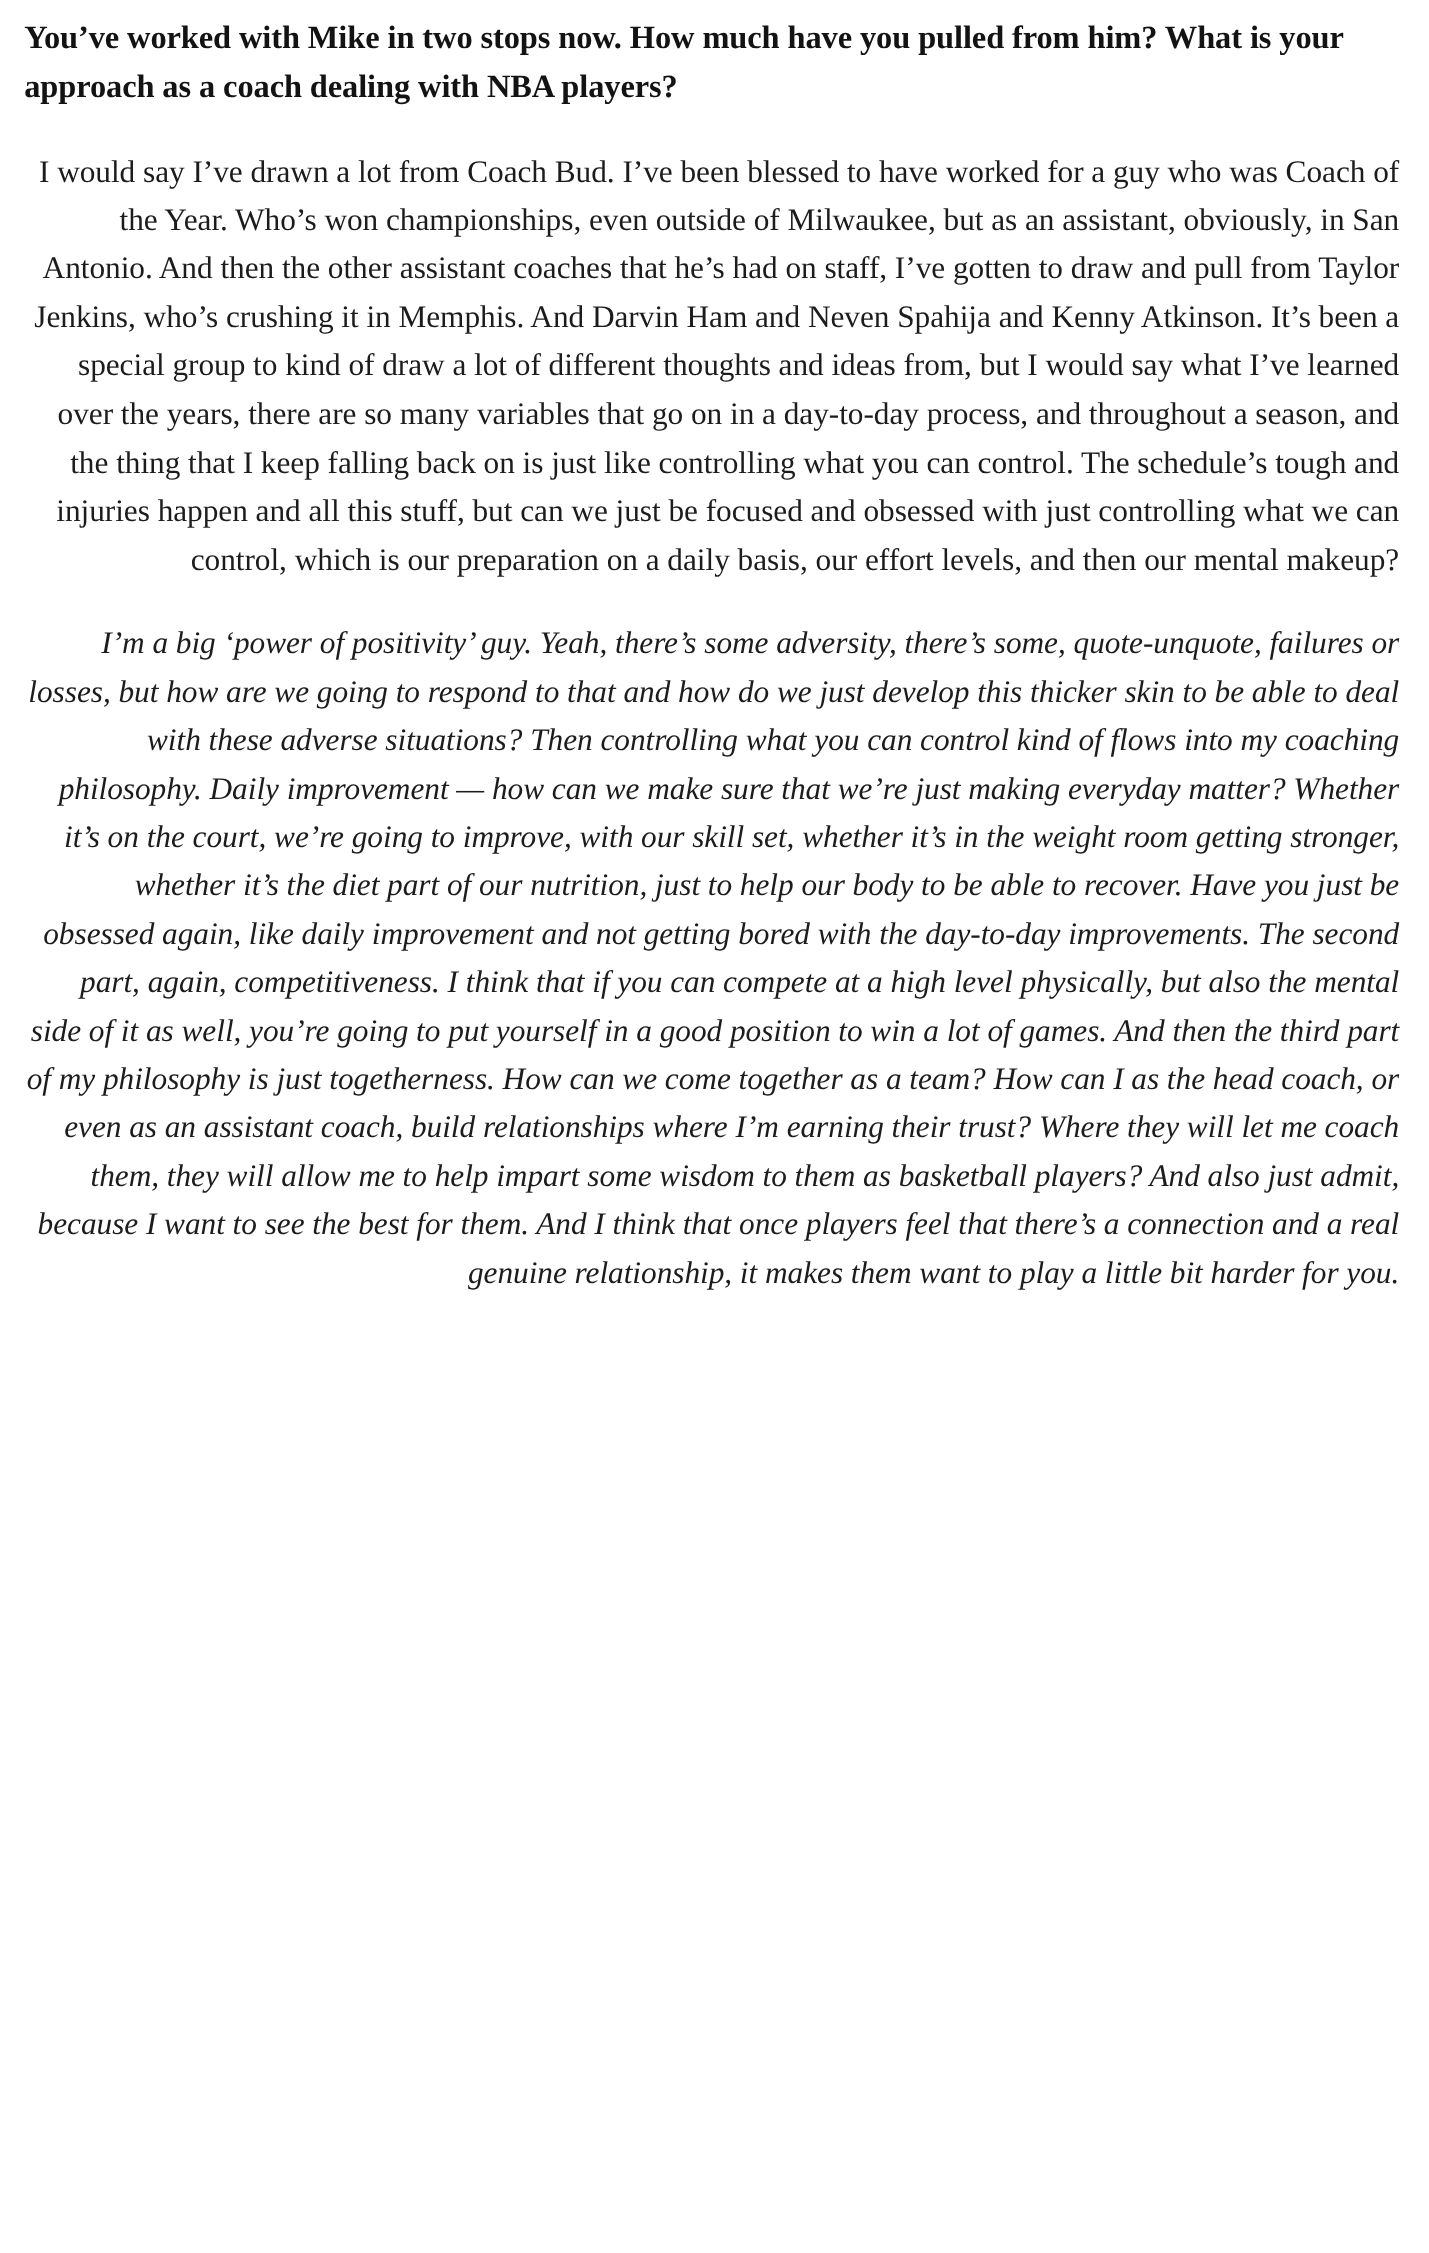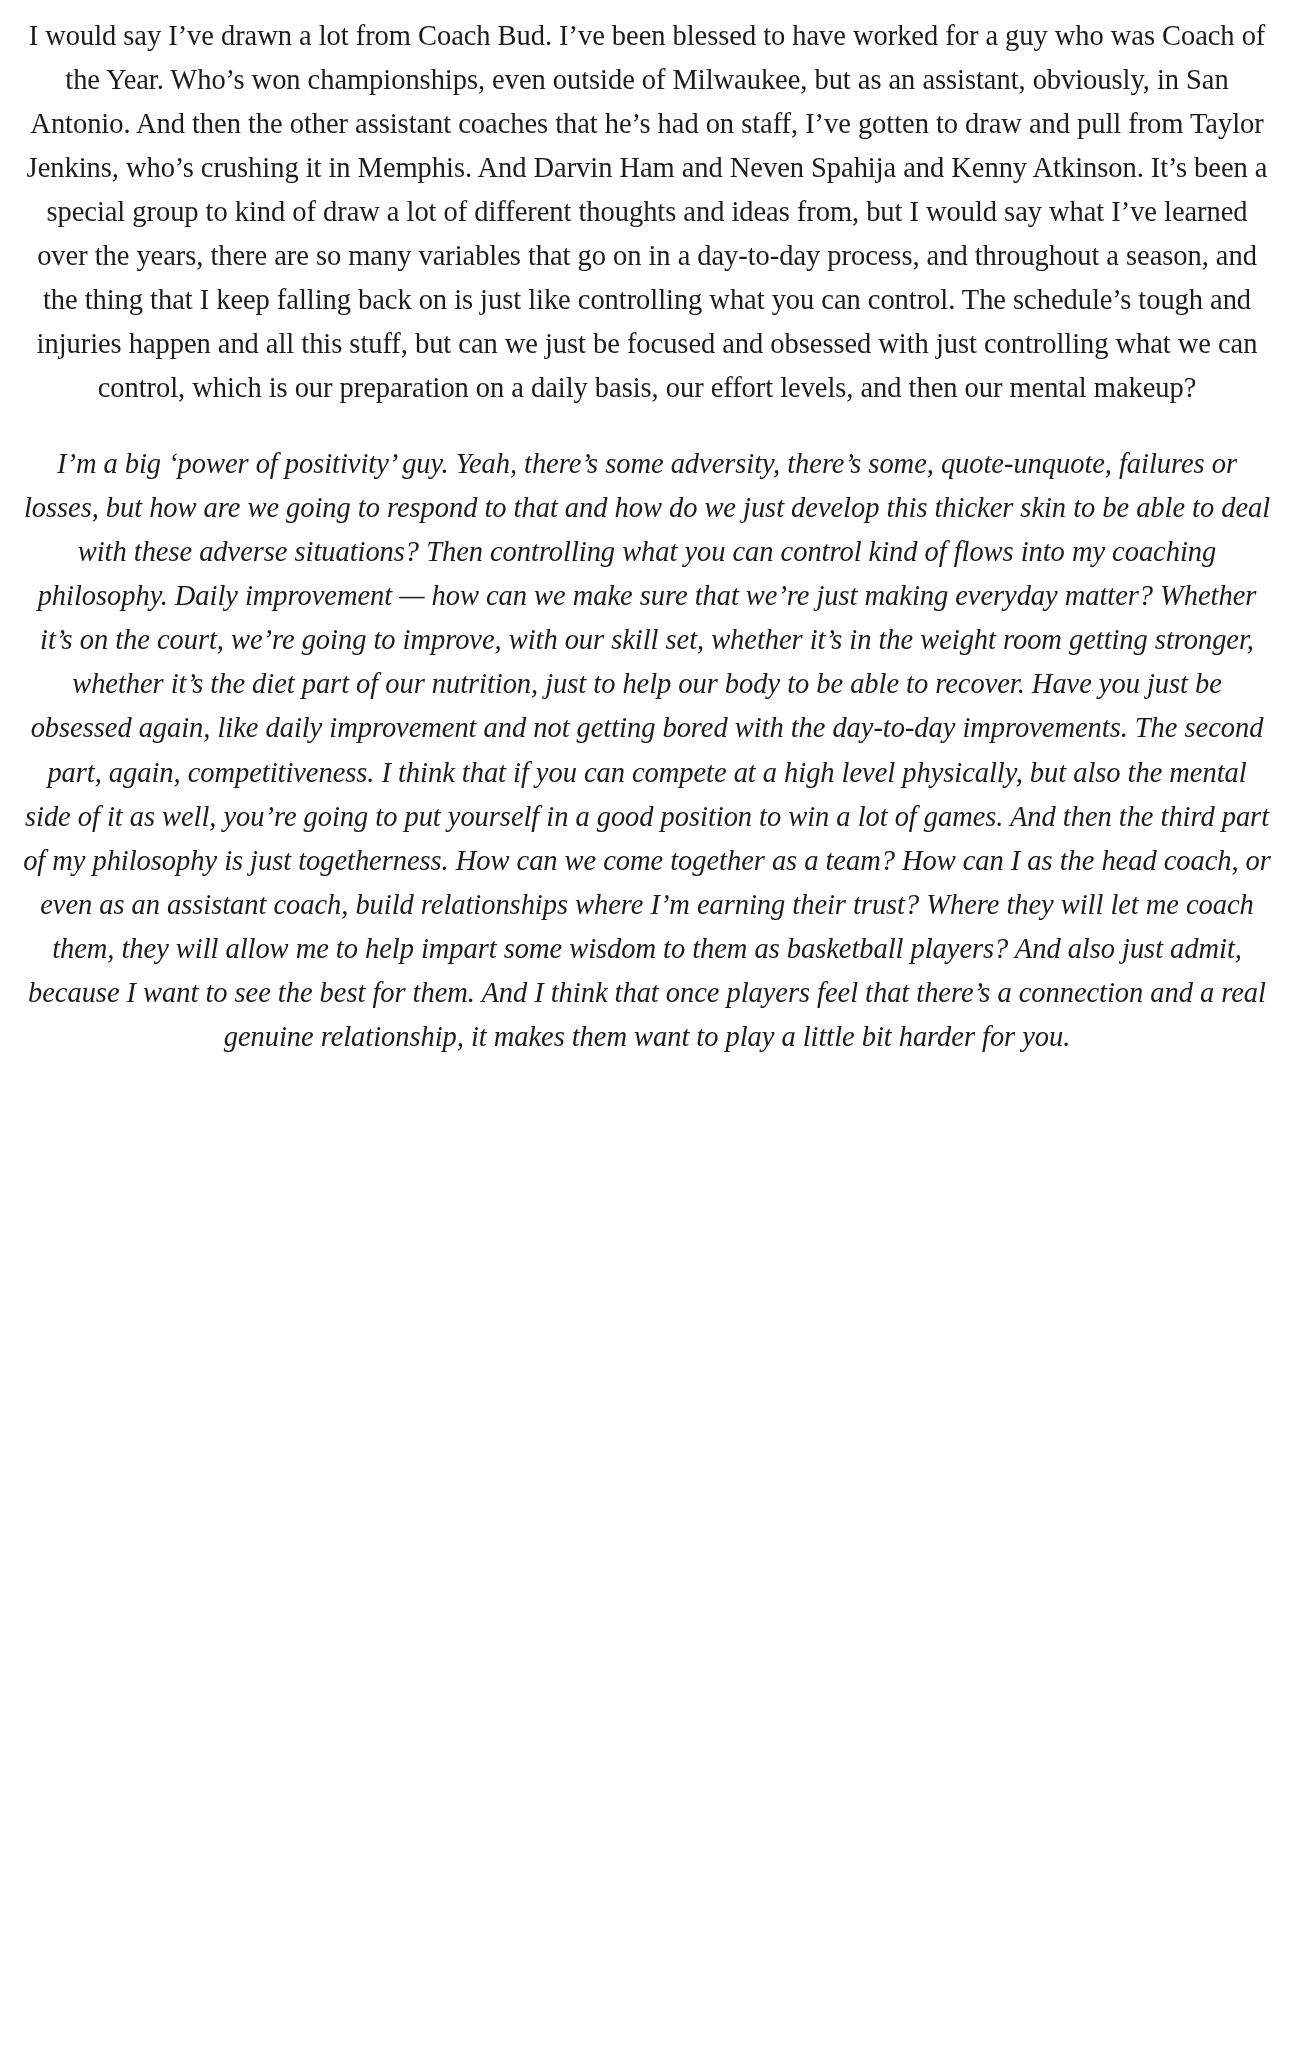--- a/index.html
+++ b/index.html
@@ -28,30 +28,31 @@
     color: #131313;
     max-width: 1245px;
   }
   .para {
     font-size: 28.5px;
     line-height: 1.545;
     letter-spacing: -0.05px;
     margin: 0 0 32px 0;
     color: #1c1c1c;
     max-width: 1250px;
-    text-align: center;
+    text-align: right;
   }
   .para:last-child {
     margin-bottom: 0;
     font-style: italic;
   }
 </style>
 </head>
 <body>
 
 <div class="article">
 
+  <p class="question">You’ve worked with Mike in two stops now. How much have you pulled from him? What is your approach as a coach dealing with NBA players?</p>
 
   <p class="para">I would say I’ve drawn a lot from Coach Bud. I’ve been blessed to have worked for a guy who was Coach of the Year. Who’s won championships, even outside of Milwaukee, but as an assistant, obviously, in San Antonio. And then the other assistant coaches that he’s had on staff, I’ve gotten to draw and pull from Taylor Jenkins, who’s crushing it in Memphis. And Darvin Ham and Neven Spahija and Kenny Atkinson. It’s been a special group to kind of draw a lot of different thoughts and ideas from, but I would say what I’ve learned over the years, there are so many variables that go on in a day-to-day process, and throughout a season, and the thing that I keep falling back on is just like controlling what you can control. The schedule’s tough and injuries happen and all this stuff, but can we just be focused and obsessed with just controlling what we can control, which is our preparation on a daily basis, our effort levels, and then our mental makeup?</p>
 
   <p class="para">I’m a big ‘power of positivity’ guy. Yeah, there’s some adversity, there’s some, quote-unquote, failures or losses, but how are we going to respond to that and how do we just develop this thicker skin to be able to deal with these adverse situations? Then controlling what you can control kind of flows into my coaching philosophy. Daily improvement — how can we make sure that we’re just making everyday matter? Whether it’s on the court, we’re going to improve, with our skill set, whether it’s in the weight room getting stronger, whether it’s the diet part of our nutrition, just to help our body to be able to recover. Have you just be obsessed again, like daily improvement and not getting bored with the day-to-day improvements. The second part, again, competitiveness. I think that if you can compete at a high level physically, but also the mental side of it as well, you’re going to put yourself in a good position to win a lot of games. And then the third part of my philosophy is just togetherness. How can we come together as a team? How can I as the head coach, or even as an assistant coach, build relationships where I’m earning their trust? Where they will let me coach them, they will allow me to help impart some wisdom to them as basketball players? And also just admit, because I want to see the best for them. And I think that once players feel that there’s a connection and a real genuine relationship, it makes them want to play a little bit harder for you.</p>
 
 </div>
 
 </body></html>

